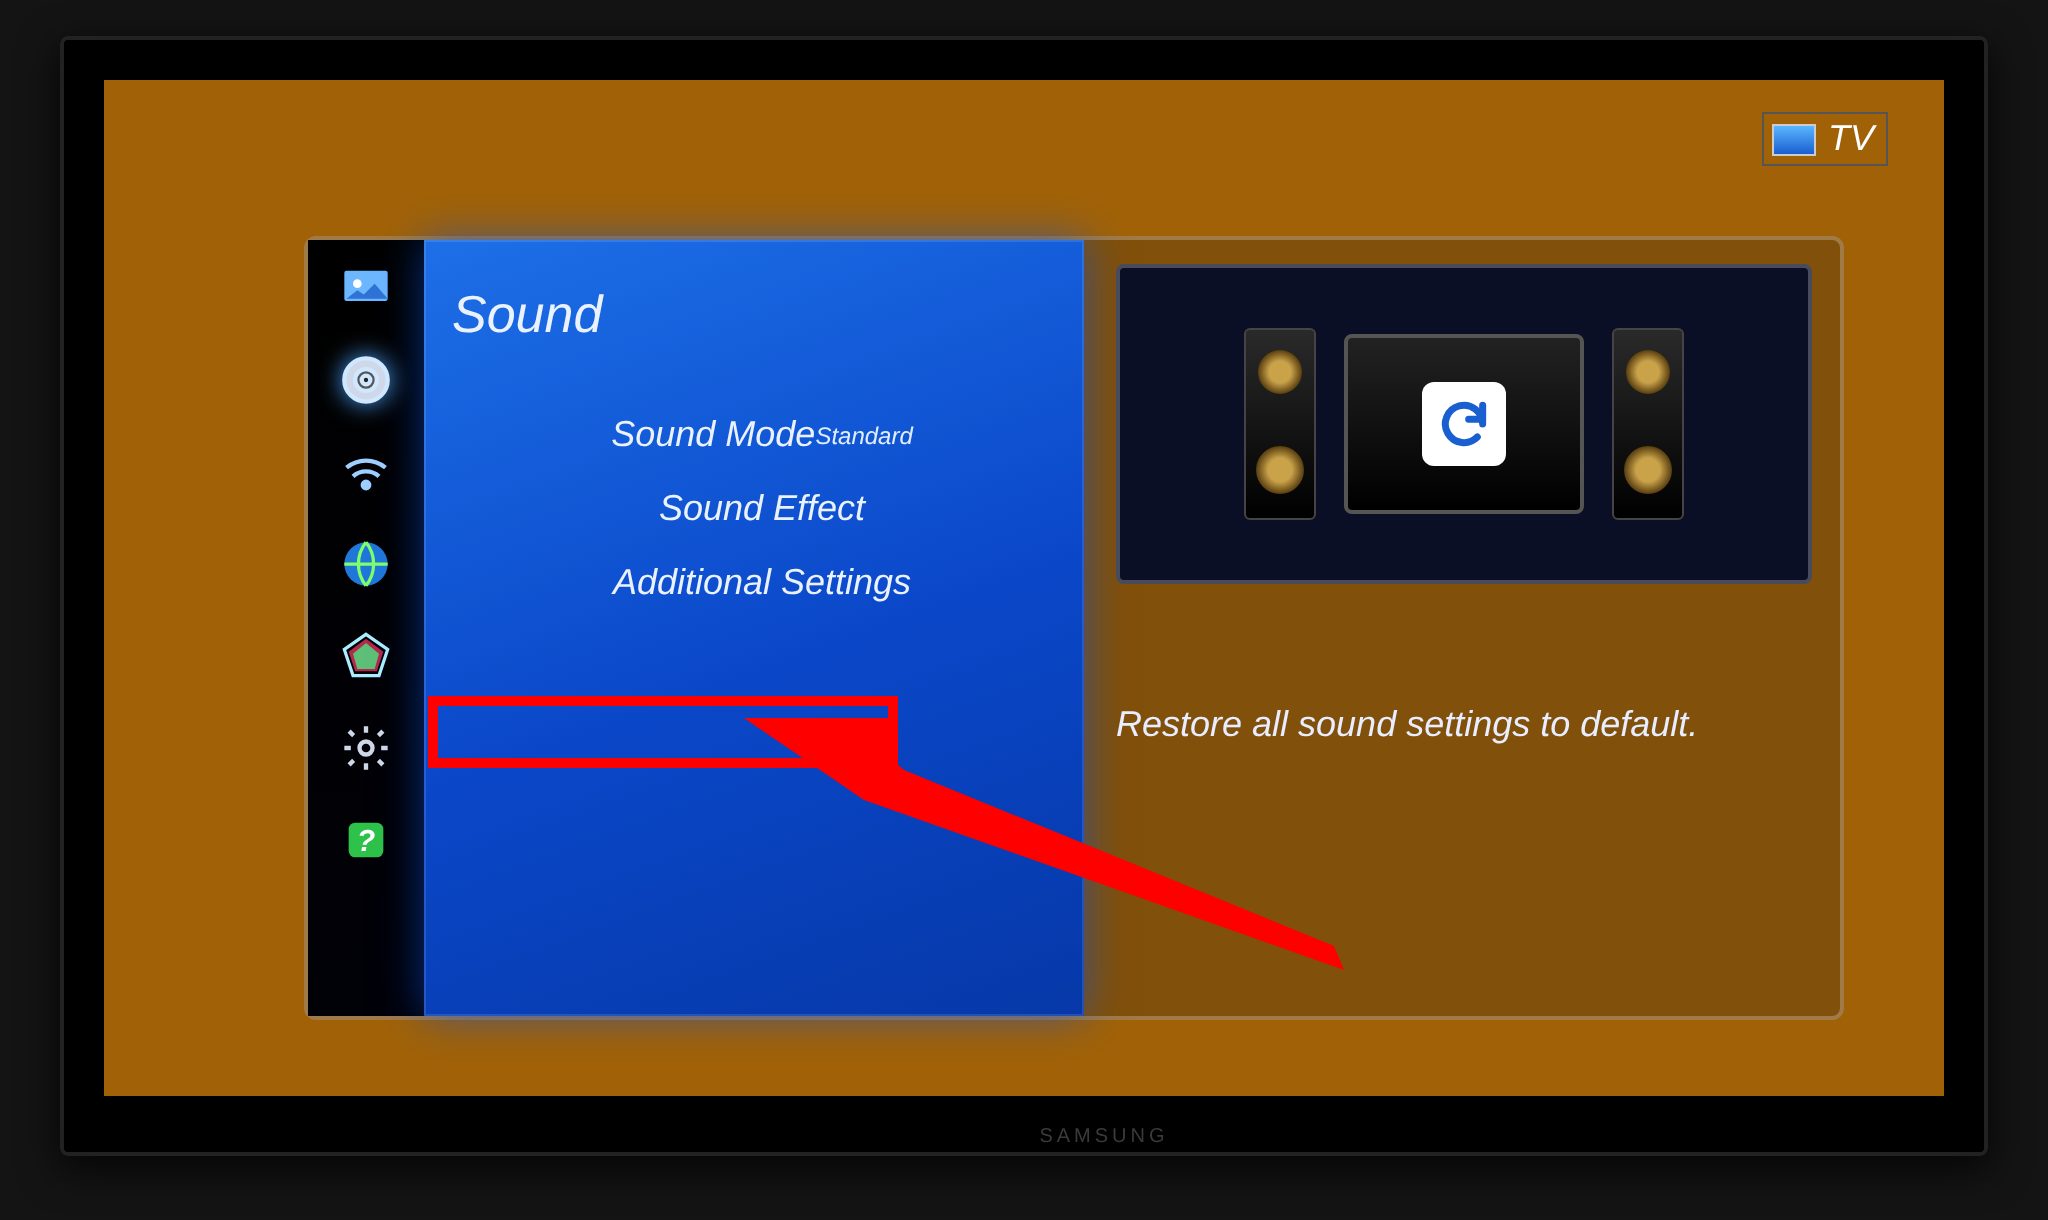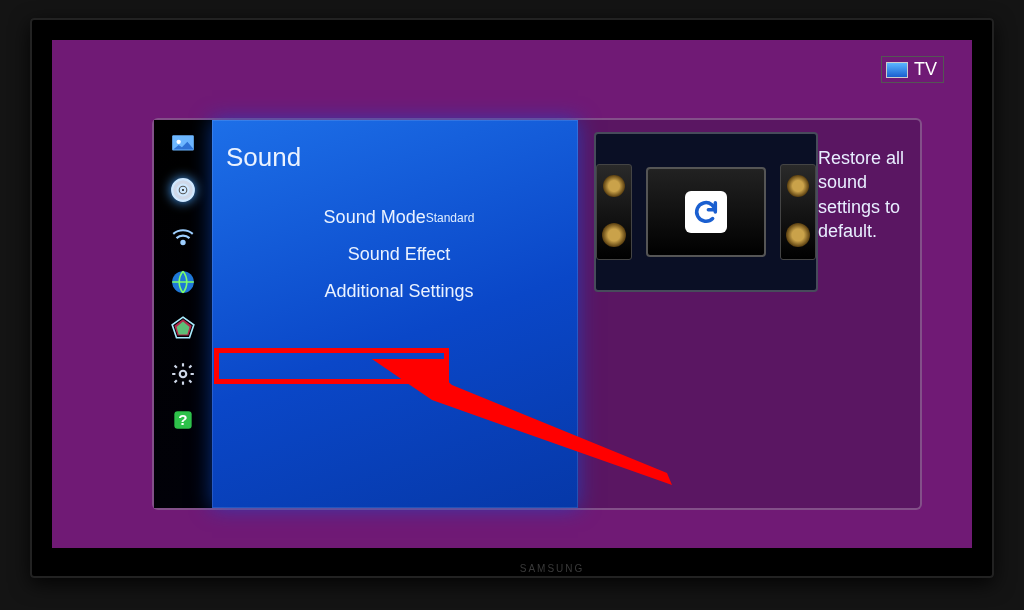--- a/index.html
+++ b/index.html
@@ -32,22 +32,23 @@
     background: #000;
     border-radius: 4px;
     box-shadow: 0 6px 20px rgba(0,0,0,.8), inset 0 0 0 2px #222;
   }
   .tv-screen {
     position: absolute;
     left: 22px;
     top: 22px;
     right: 22px;
     bottom: 30px;
-    background: #701a75;
+    background: #a16207;
     overflow: hidden;
+    font-style: italic;
   }
   .brand-label {
     position: absolute;
     bottom: 4px;
     left: 50%;
     transform: translateX(-50%);
     color: #3a3a3a;
     font-size: 10px;
     letter-spacing: 2px;
     margin-left: 40px;
@@ -96,21 +97,21 @@
     width: 32px; height: 32px;
     display: flex; align-items: center; justify-content: center;
     color: #bbb;
     border-radius: 4px;
   }
   .side-ico svg { width: 26px; height: 26px; }
   .side-ico.active { filter: drop-shadow(0 0 6px #4aa3ff); }
   .side-ico.active svg { color: #cfe8ff; }
 
   .menu-panel {
-    width: 366px;
+    width: 330px;
     background: linear-gradient(160deg, #1d6fe8 0%, #0a47c8 55%, #0638a8 100%);
     box-shadow:
       inset 0 0 0 1px rgba(255,255,255,.12),
       0 0 20px rgba(10,80,220,.6);
     padding: 22px 8px 0 14px;
     color: #fff;
   }
   .menu-title {
     font-size: 26px;
     font-weight: 400;
@@ -137,21 +138,22 @@
       0 0 10px 4px rgba(180,220,255,.9);
     color: #ffe38a;
     font-weight: 500;
   }
 
   .info-panel {
     flex: 1;
     padding: 12px 14px 12px 16px;
     color: #dfe8ff;
     display: flex;
-    flex-direction: row;
+    flex-direction: column;
+    gap: 40px;
   }
   .info-illus {
     height: 160px;
     margin-bottom: 4px;
     display: flex;
     align-items: center;
     justify-content: center;
     gap: 14px;
     background: #0a0f25;
     border: 2px solid rgba(255,255,255,.25);

